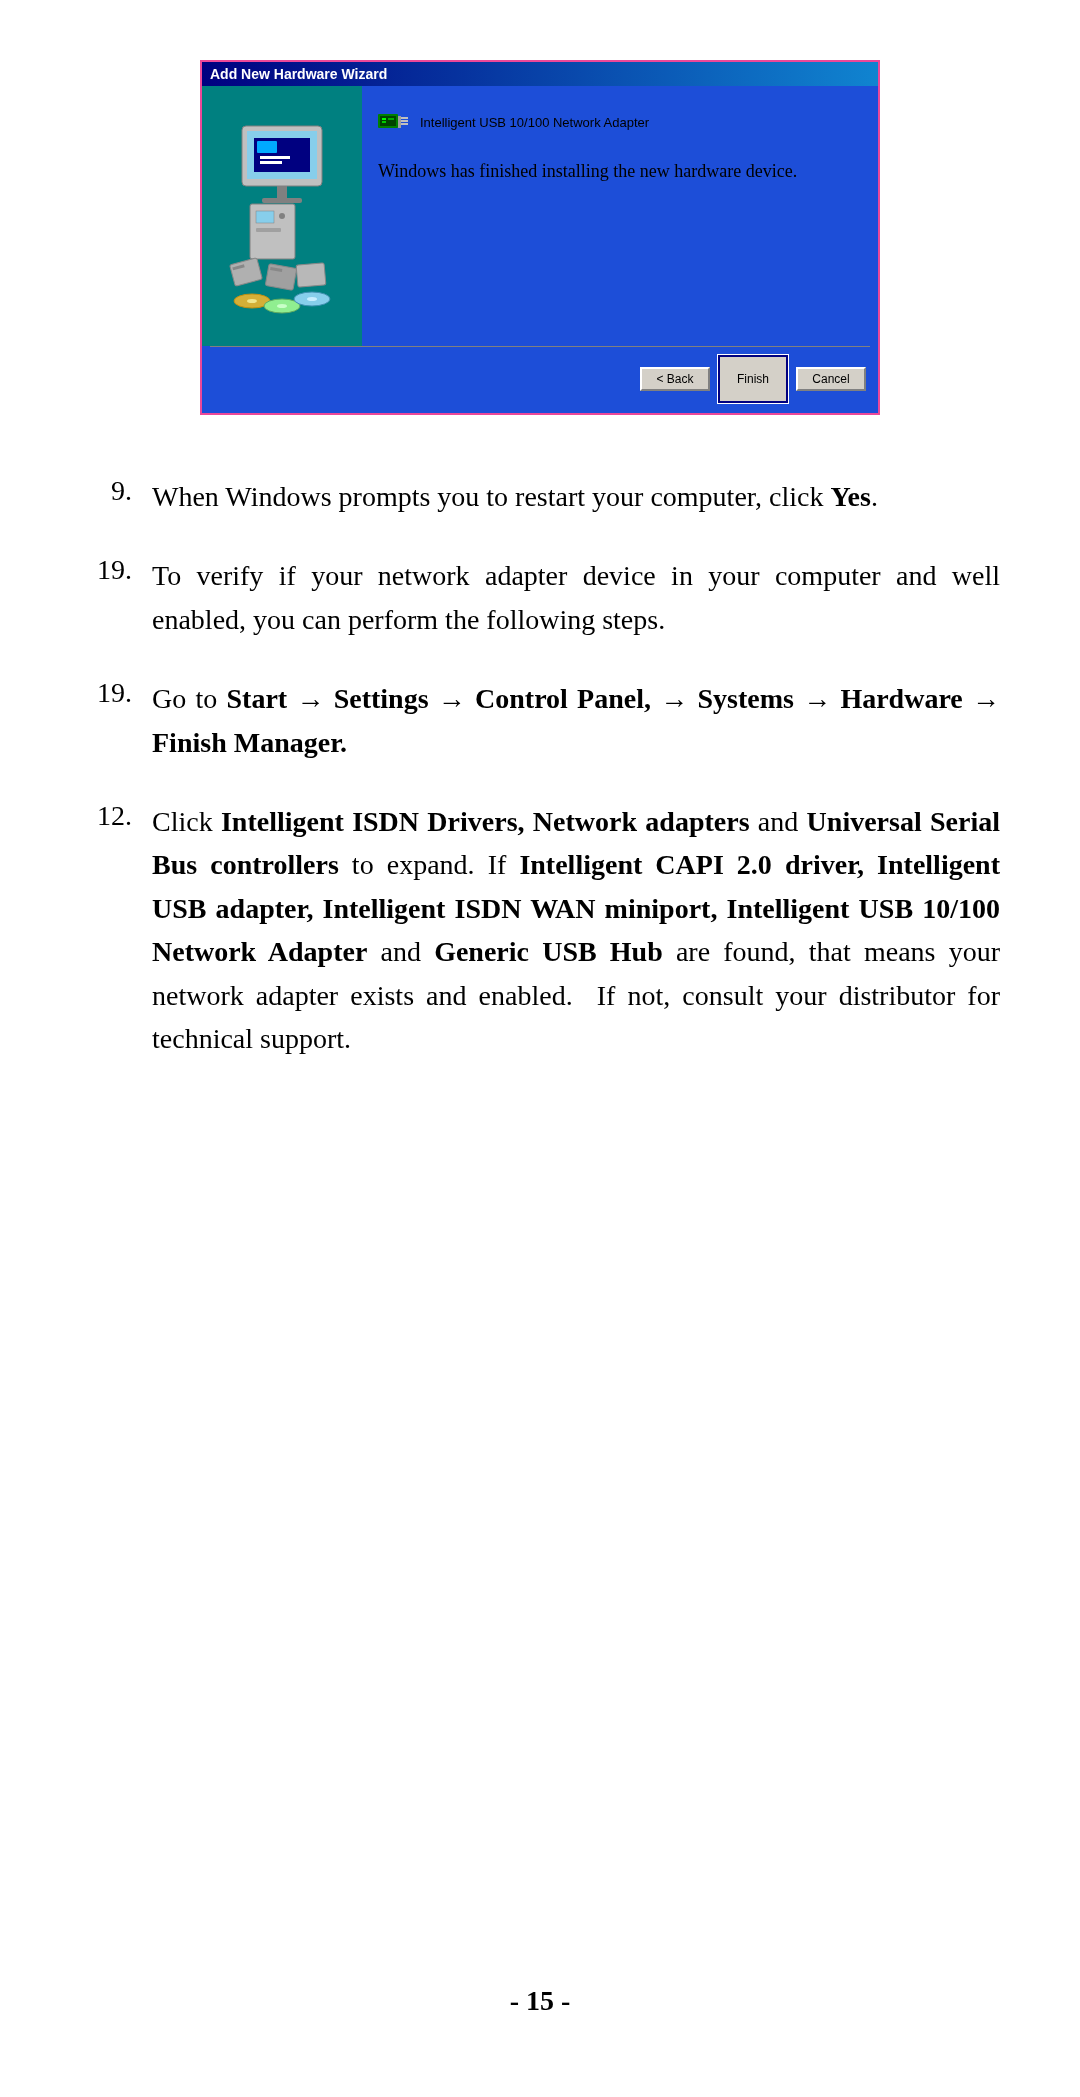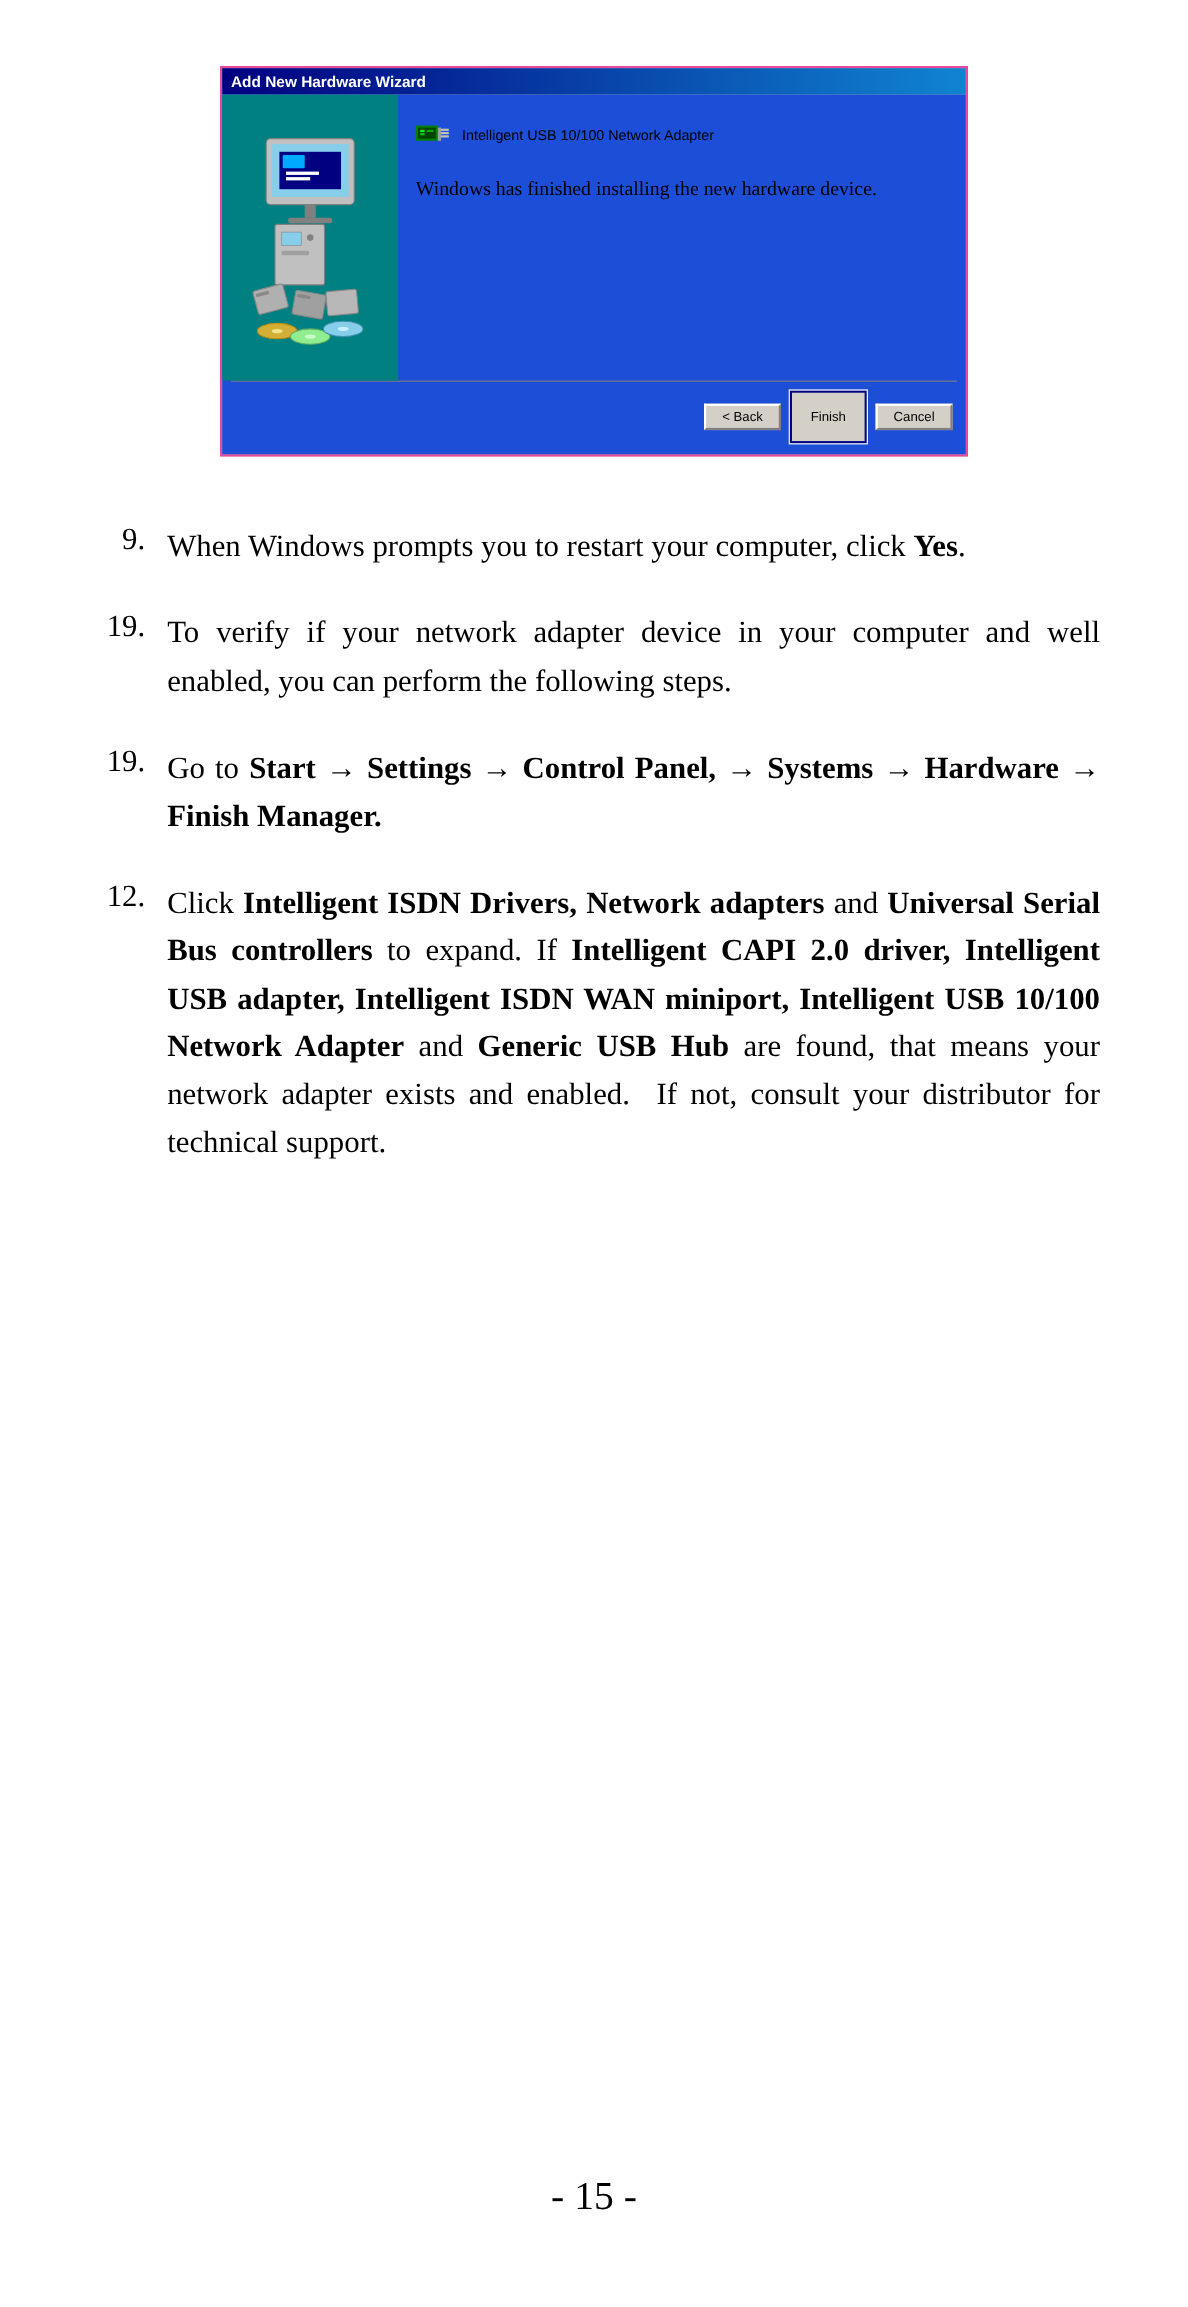--- a/index.html
+++ b/index.html
@@ -161,22 +161,23 @@
       text-align: justify;
     }
 
     .step-text b {
       font-weight: bold;
     }
 
     .page-footer {
       margin-top: auto;
       padding-top: 60px;
-      font-size: 36px;
+      font-size: 28px;
       text-align: center;
+      font-weight: bold;
     }
   </style>
 </head>
 <body>
 
 <div class="screenshot-container">
   <div class="dialog-titlebar">
     <span>Add New Hardware Wizard</span>
   </div>
   <div class="dialog-body">

